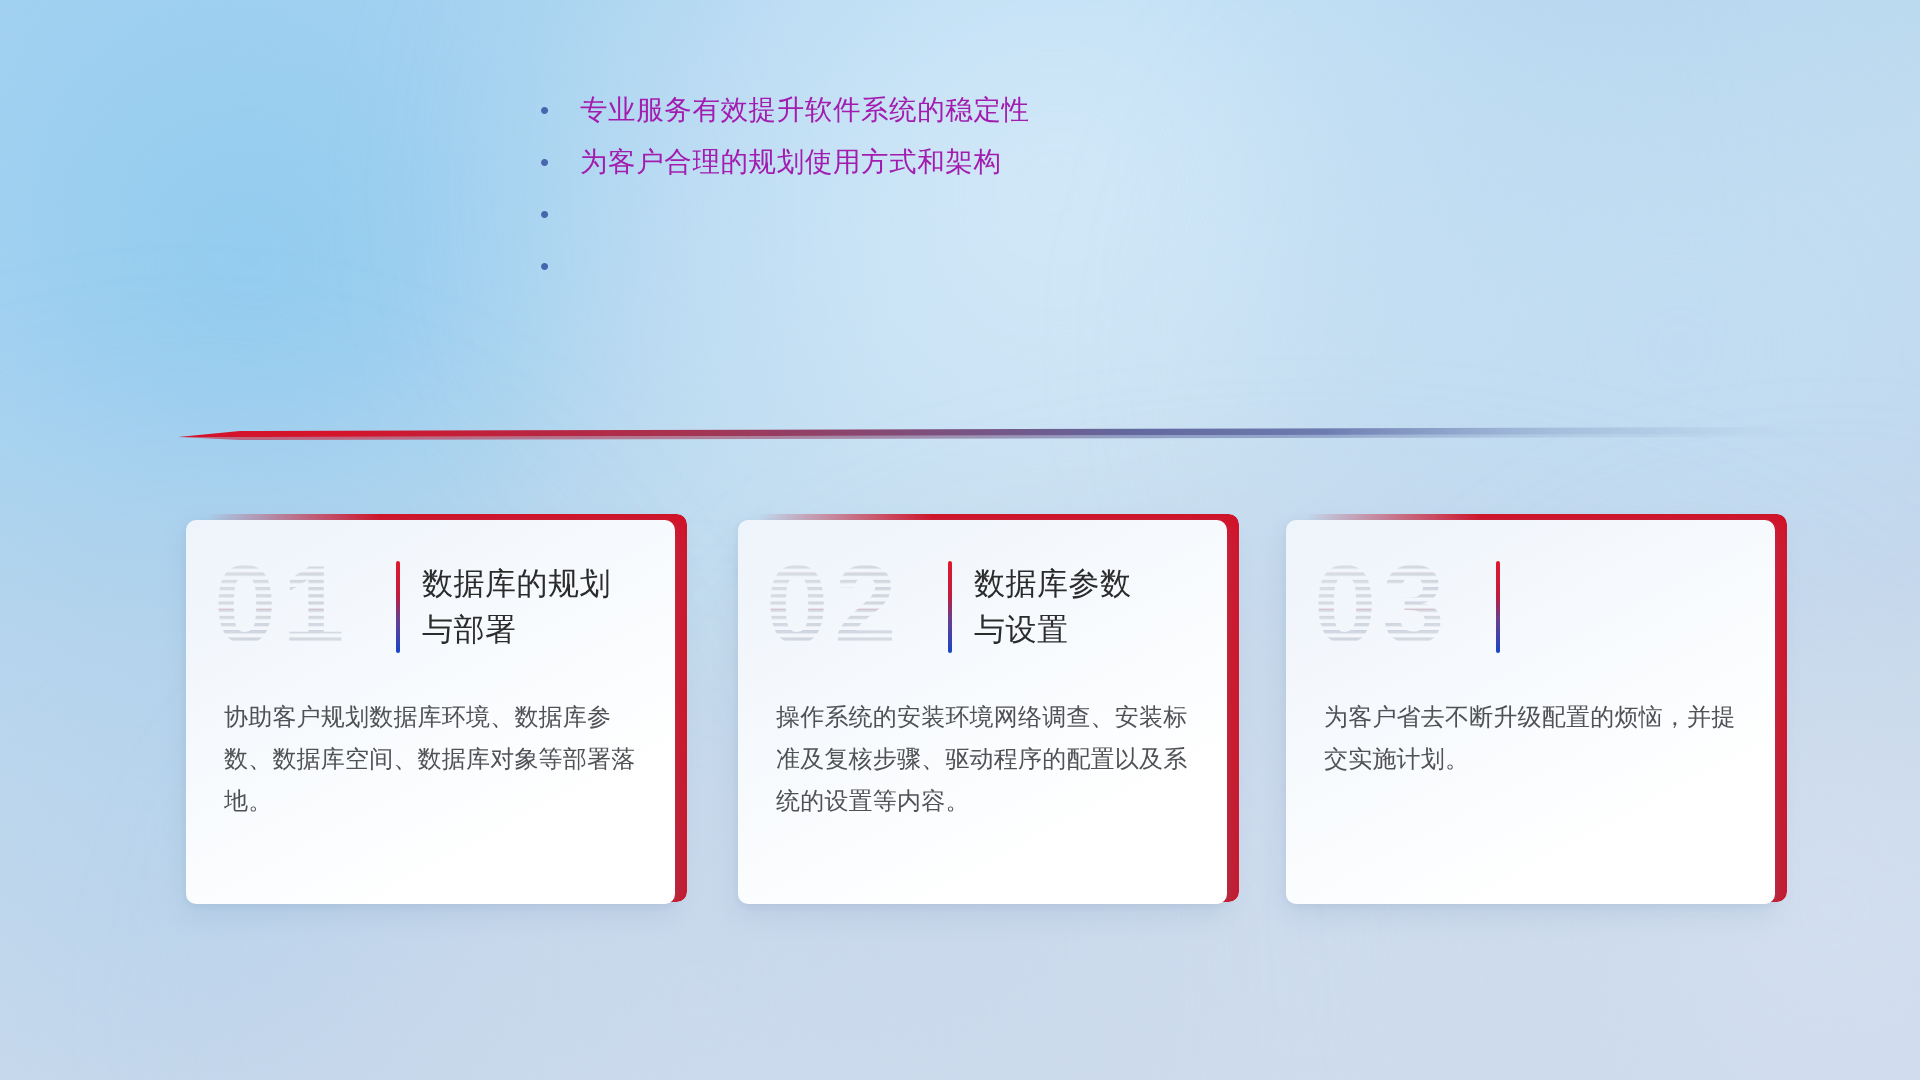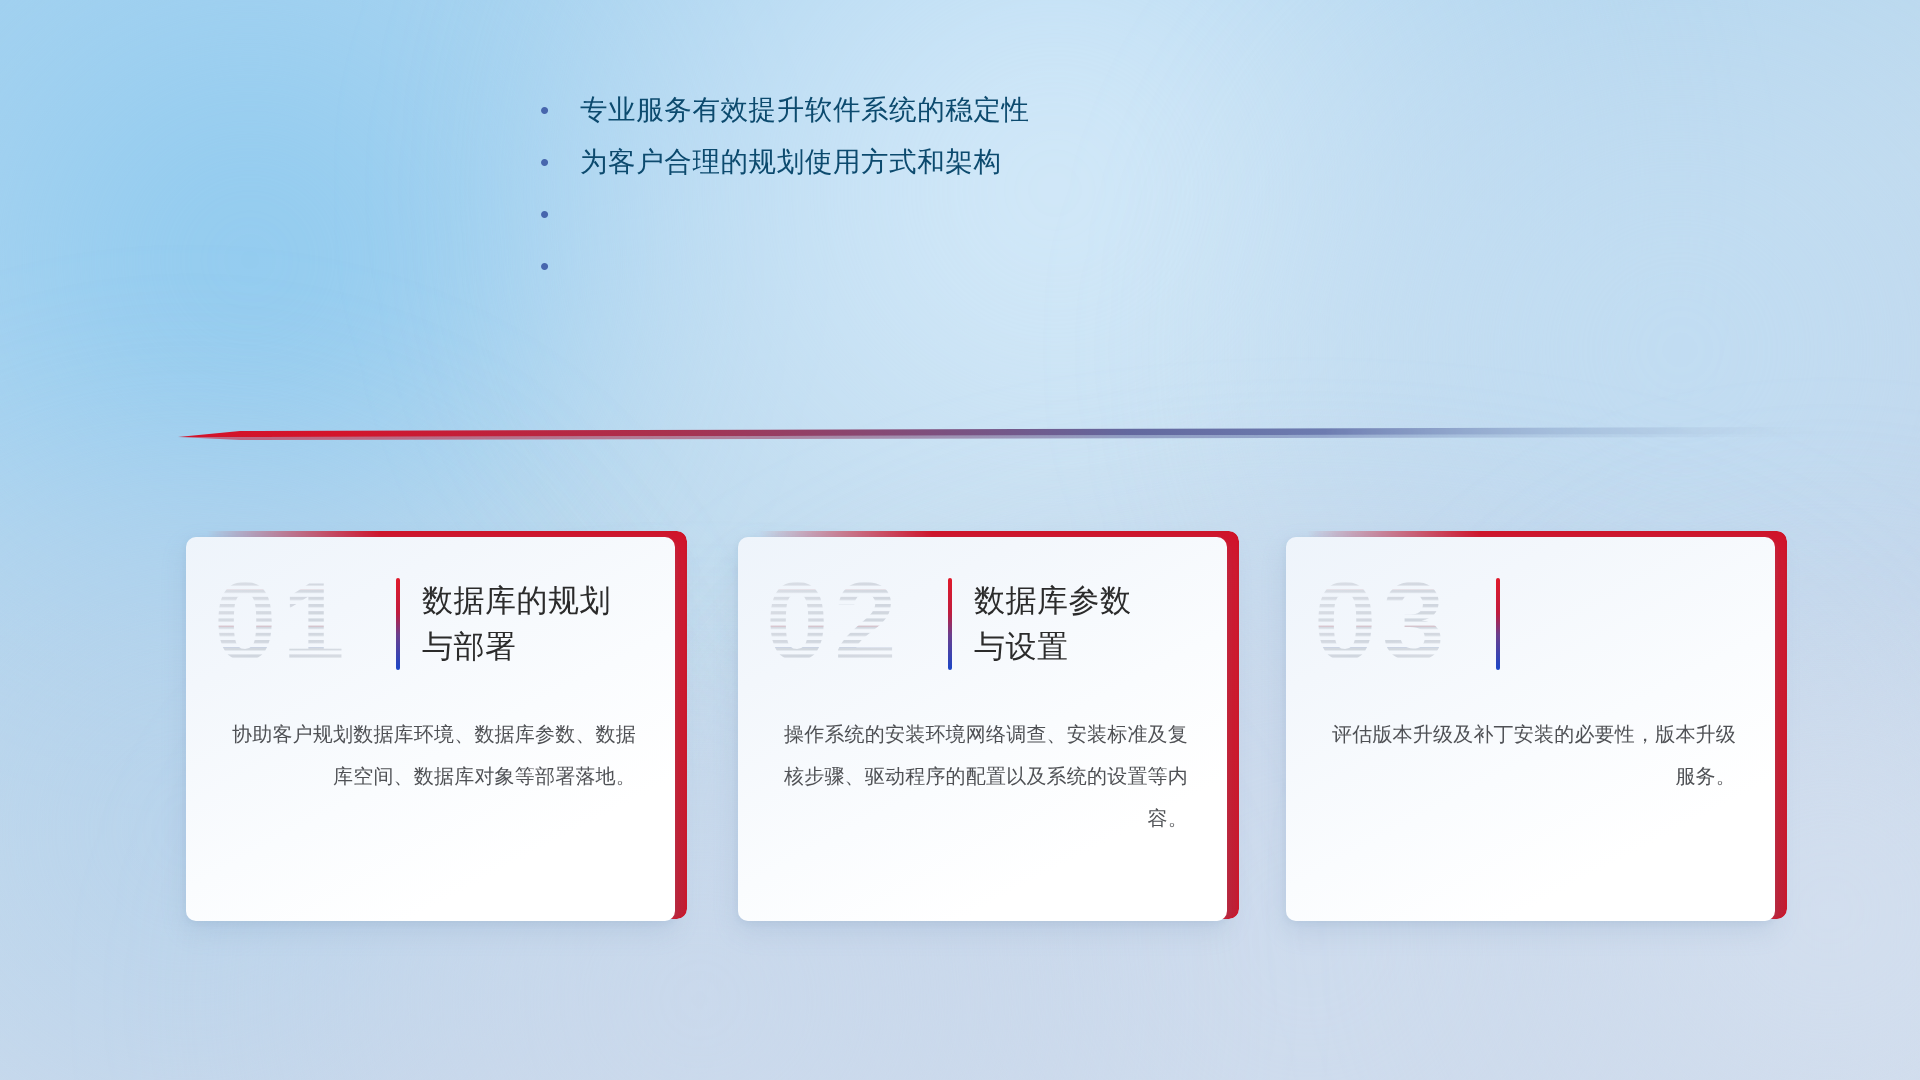--- a/index.html
+++ b/index.html
@@ -40,31 +40,31 @@
 
   
   .bullets{ position:absolute; left:540px; top:86px; width:760px; }
   .bullet-row{ display:flex; align-items:flex-start; height:52px; }
   .bullet-dot{
     width:40px; flex:0 0 40px; text-align:left;
     font-size:26px; line-height:48px; color:#4766ad;
   }
   .bullet-text{
     font-size:27.5px; line-height:48px; letter-spacing:.6px;
-    color:#0c4a6e; white-space:nowrap;
+    color:#a21caf; white-space:nowrap;
   }
 
   
   .divider{ position:absolute; left:178px; top:424px; width:1640px; height:22px; }
   .divider svg{ display:block; width:100%; height:100%; }
 
   
   .cards{ position:absolute; left:0; top:520px; width:1920px; height:420px; }
   .card{
-    position:absolute; top:0; width:495px; height:388px;margin-top:17px;
+    position:absolute; top:0; width:495px; height:388px;
   }
   .card-frame{             
     position:absolute; left:6px; top:-6px; width:495px; height:388px;
     border-radius:10px;
     border:2px solid transparent;
     border-right-color:#cf1427;
     border-top-color:#cf1427;
     border-bottom-color:#cf1427;
     background:
       linear-gradient(#0000,#0000) padding-box,
@@ -87,21 +87,21 @@
   .vbar{
     width:4px; height:92px; margin:0 22px 0 4px; flex:0 0 4px; border-radius:2px;
     background:linear-gradient(180deg,#e01a2b 0%,#c01c3e 38%,#6a3f8e 62%,#1a46c8 100%);
   }
   .card-title{
     font-size:31px; line-height:46px; color:#2b2b2b; letter-spacing:.5px;
     font-weight:400; white-space:pre-line; padding-right:10px;
   }
   .card-text{
     position:absolute; left:38px; top:176px; width:412px;
-    font-size:20px; line-height:42px; color:#4f5155; letter-spacing:.2px;text-align:right;
+    font-size:24px; line-height:42px; color:#4f5155; letter-spacing:.2px;
   }
 </style>
 </head>
 <body>
 
 <div id="bg">
   <div class="bg-base"></div>
   <div class="glow glow-a"></div>
   <div class="glow glow-b"></div>
   <div class="glow glow-c"></div>
@@ -256,18 +256,18 @@
               <g mask="url(#numMask3)" opacity="0.5">
                 <rect x="0" y="18" width="180" height="4" fill="#e08f9c"></rect>
                 <rect x="0" y="55" width="180" height="4" fill="#e08f9c"></rect>
                 <rect x="0" y="76" width="180" height="4" fill="#9fb6e0"></rect>
                 <rect x="0" y="96" width="180" height="4" fill="#e08f9c"></rect>
               </g>
             </svg>
           </div>
           <div class="vbar"></div>
         </div>
-        <div class="card-text">评估版本升级及补丁安装的必要性，版本升级服务。</div>
+        <div class="card-text">为客户省去不断升级配置的烦恼，并提交实施计划。</div>
       </div>
     </div>
 
   </div>
 </div>
 
 </body></html>

